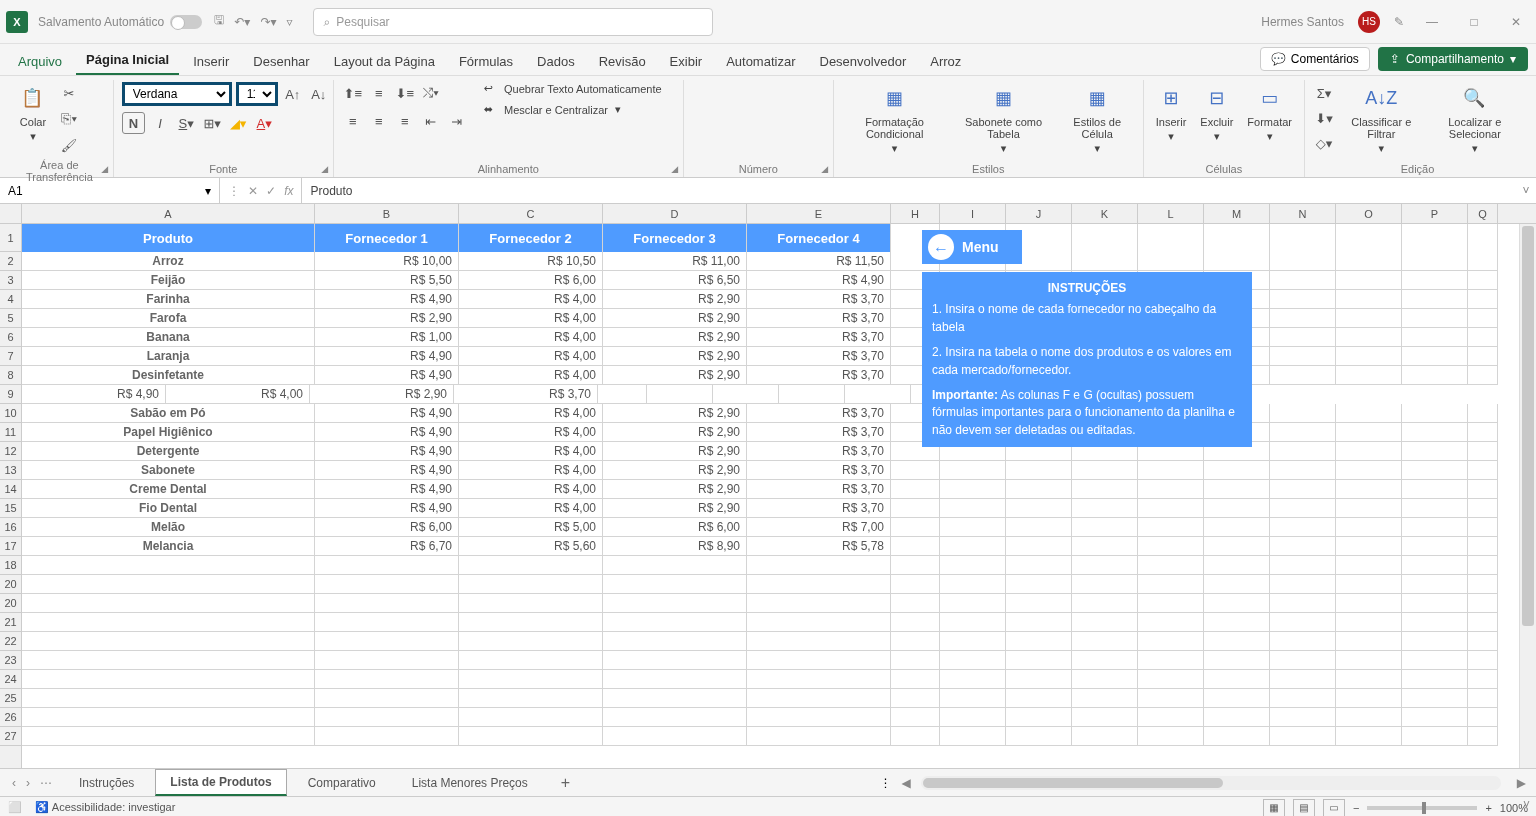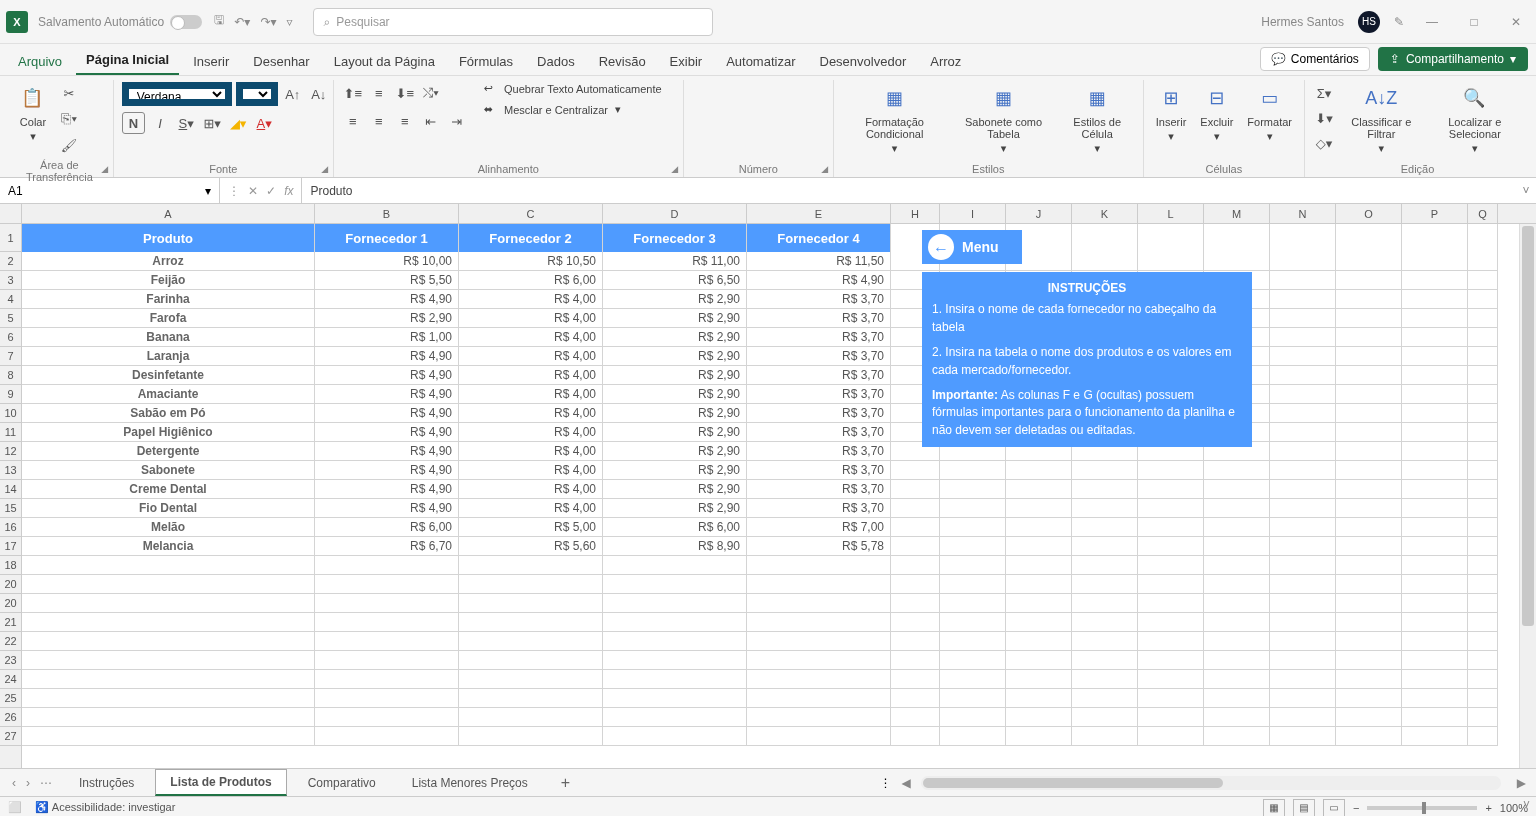--- a/index.html
+++ b/index.html
@@ -9,21 +9,21 @@
 .title-bar { height: 44px; background: #f5f5f5; display: flex; align-items: center; padding: 0 6px; border-bottom: 1px solid #e0e0e0; font-size: 12px; color: #666; }
 .excel-logo { width: 22px; height: 22px; background: #217346; color: #fff; display: flex; align-items: center; justify-content: center; font-weight: bold; font-size: 11px; border-radius: 3px; margin-right: 10px; }
 .autosave { display: flex; align-items: center; gap: 6px; color: #888; margin-right: 12px;}
 .toggle { width: 32px; height: 14px; border-radius: 7px; background: #ccc; position: relative; }
 .toggle::after { content:""; position:absolute; width:12px; height:12px; background:#fff; border-radius:50%; top:1px; left:1px; border:1px solid #bbb;}
 .qat { display: flex; gap: 10px; align-items: center; color:#888; }
 .qat span { cursor: default; }
 .file-title { margin-left: 18px; color:#888; }
 .search-box { margin-left: 20px; flex: 0 0 400px; height: 28px; background: #fff; border:1px solid #ccc; border-radius: 4px; display:flex; align-items:center; padding: 0 10px; color:#999; gap:6px;}
 .title-right { margin-left: auto; display:flex; align-items:center; gap: 14px; color:#888;}
-.avatar { width:22px; height:22px; border-radius:50%; background:#0f172a; color:#fff; display:flex; align-items:center; justify-content:center; font-size:10px;}
+.avatar { width:22px; height:22px; border-radius:50%; background:#b91c1c; color:#fff; display:flex; align-items:center; justify-content:center; font-size:10px;}
 .win-btn { width:28px; text-align:center; color:#888; }
 
 
 .ribbon-tabs { height: 32px; display:flex; align-items:flex-end; padding: 0 8px; gap: 4px; border-bottom:1px solid #ddd; font-size:13px; background:#f5f5f5;}
 .rtab { padding: 6px 10px; color:#444; cursor:default;}
 .rtab.file { color:#217346; font-weight:400;}
 .rtab.active { border-bottom: 2px solid #217346; font-weight:600; color:#222;}
 .ribbon-right { margin-left:auto; display:flex; gap:8px; align-items:center; padding-bottom:4px;}
 .btn-comment { border:1px solid #ccc; border-radius:4px; padding:4px 10px; background:#fff; font-size:12px; display:flex; align-items:center; gap:5px;}
 .btn-share { background:#217346; color:#fff; border-radius:4px; padding:5px 12px; font-size:12px; display:flex; align-items:center; gap:6px;}
@@ -31,21 +31,21 @@
 
 .ribbon { height: 102px; background:#f5f5f5; border-bottom:1px solid #ccc; display:flex; padding: 4px 6px 0 6px; font-size:11px; color:#444;}
 .group { border-right:1px solid #ddd; padding: 2px 8px 2px 8px; display:flex; flex-direction:column; position:relative;}
 .group-label { text-align:center; font-size:11px; color:#777; margin-top:auto; padding-top:3px;}
 .group-body { display:flex; align-items:flex-start; gap:6px; flex:1;}
 .ico-btn { min-width:22px; height:22px; display:flex; align-items:center; justify-content:center; border-radius:2px; color:#555; font-size:13px;}
 .ico-lg { display:flex; flex-direction:column; align-items:center; gap:2px; padding:2px 4px; font-size:11px; line-height:1.1; text-align:center;}
 .ico-box { width:30px; height:30px; display:flex; align-items:center; justify-content:center; font-size:18px; color:#4472c4;}
 .col { display:flex; flex-direction:column; gap:4px;}
 .row { display:flex; gap:4px; align-items:center;}
-.sel { height:24px; border:7px solid #0c4a6e; background:#fff; padding:0 4px; font-size:12px;}
+.sel { height:24px; border:3px solid #0c4a6e; background:#fff; padding:0 4px; font-size:12px;}
 .dialog-launcher { position:absolute; right:2px; bottom:2px; width:12px; height:12px; font-size:9px; color:#888; display:flex; align-items:center; justify-content:center;}
 .btn-border { border:1px solid #888; border-radius:3px; padding:1px 6px; font-weight:bold;}
 .collapse-ribbon { position:absolute; right:6px; bottom:4px; color:#888; font-size:12px;}
 
 
 .formula-bar { height:26px; border-bottom:1px solid #ccc; display:flex; align-items:center; font-size:12px; background:#fff;}
 .name-box { width:220px; height:100%; border-right:1px solid #ccc; padding:0 8px; display:flex; align-items:center; justify-content:space-between;}
 .fx-controls { display:flex; align-items:center; gap:8px; padding:0 8px; color:#999; border-right:1px solid #ccc; height:100%;}
 .formula-input { flex:1; padding:0 8px; color:#444;}
 .fb-expand { width:20px; text-align:center; color:#888;}
@@ -457,21 +457,20 @@
           <div class="cell" style="width: 66px;"></div>
           <div class="cell" style="width: 66px;"></div>
           <div class="cell" style="width: 66px;"></div>
           <div class="cell" style="width: 66px;"></div>
           <div class="cell" style="width: 66px;"></div>
           <div class="cell" style="width: 66px;"></div>
           <div class="cell" style="width: 66px;"></div>
           <div class="cell" style="width: 30px;"></div>
         </div>
         <div class="data-row">
-          <div class="cell product" style="width: 293px;">Amaciante</div>
           <div class="cell price" style="width: 144px;">R$ 4,90</div>
           <div class="cell price" style="width: 144px;">R$ 4,00</div>
           <div class="cell price" style="width: 144px;">R$ 2,90</div>
           <div class="cell price" style="width: 144px;">R$ 3,70</div>
           <div class="cell" style="width: 49px;"></div>
           <div class="cell" style="width: 66px;"></div>
           <div class="cell" style="width: 66px;"></div>
           <div class="cell" style="width: 66px;"></div>
           <div class="cell" style="width: 66px;"></div>
           <div class="cell" style="width: 66px;"></div>

